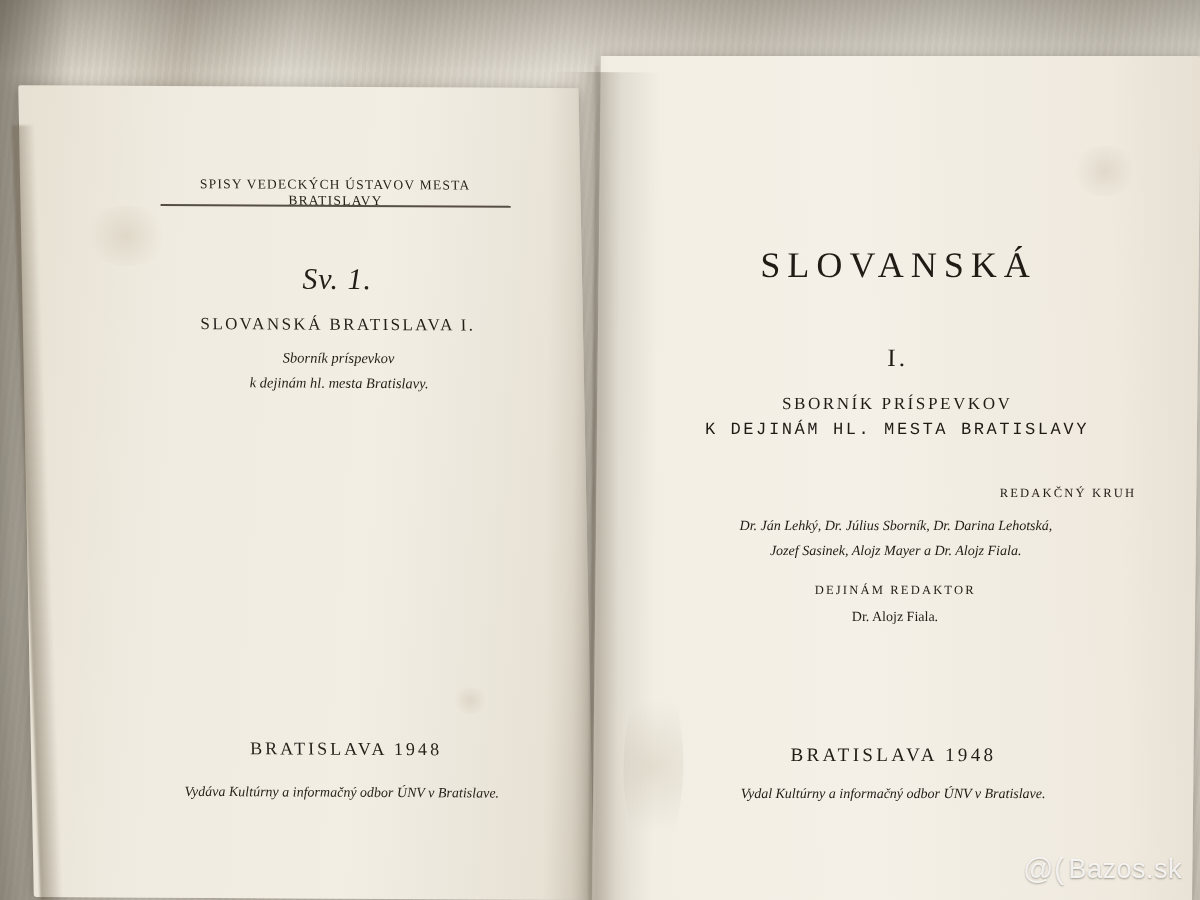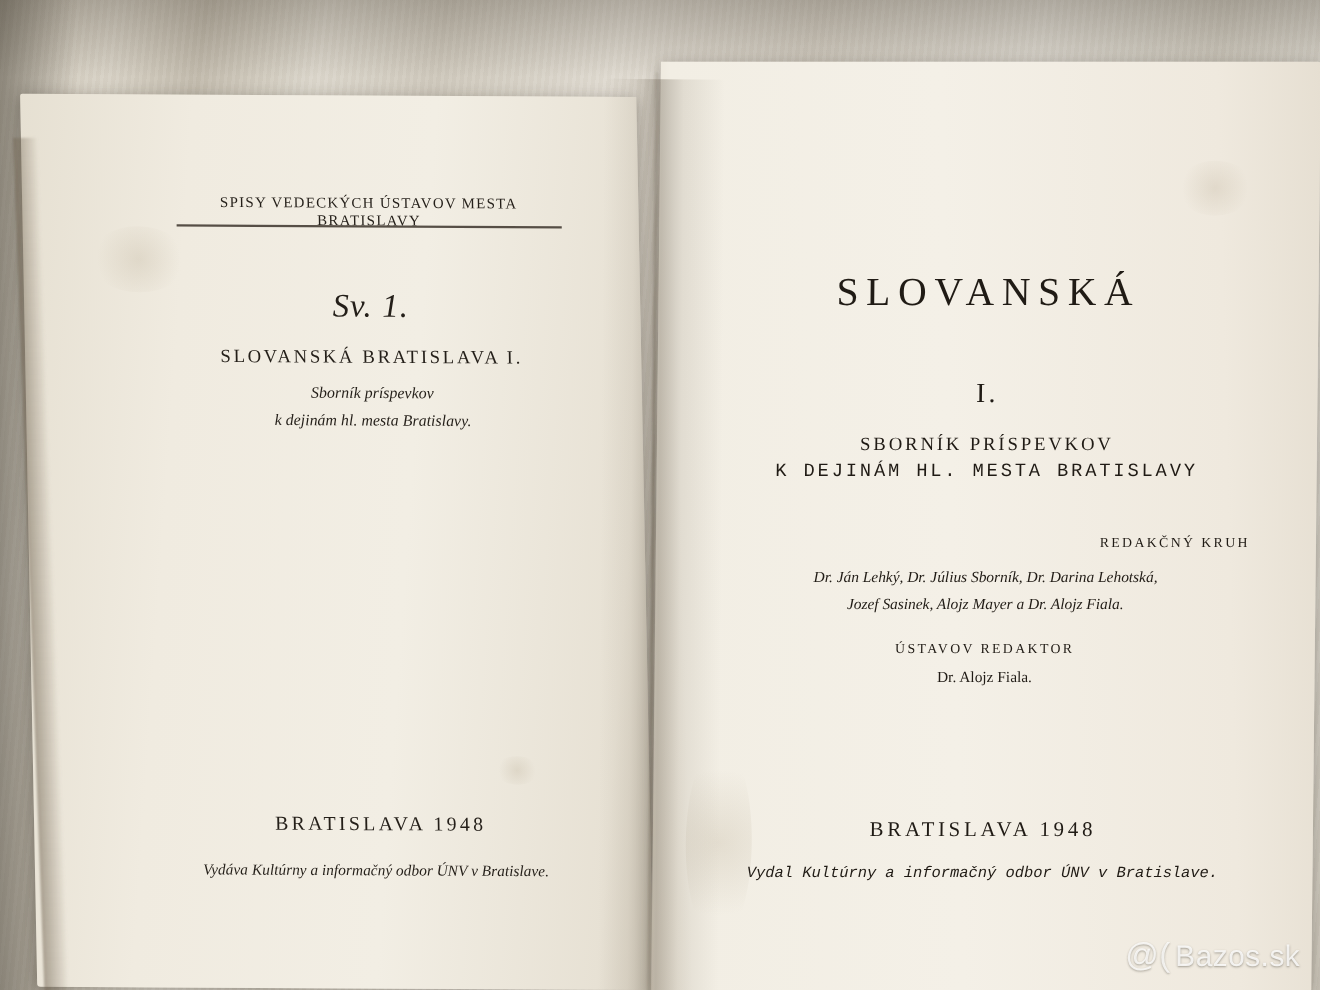--- a/index.html
+++ b/index.html
@@ -296,21 +296,20 @@
     text-align: center;
     font-size: 19px;
     letter-spacing: 3.4px;
   }
   .r-pub {
     position: absolute;
     left: 30px; top: 730px; width: 540px;
     text-align: center;
     font-size: 14px;
     font-style: italic;
-    font-family: Liberation Mono, monospace;
   }
 
   
   .watermark {
     position: absolute;
     right: 18px;
     bottom: 14px;
     font-family: "Liberation Sans", sans-serif;
     font-size: 27px;
     color: rgba(255,255,255,.82);
@@ -363,21 +362,21 @@
         <div class="r-title-1">SLOVANSKÁ</div>
         <div class="r-title-3">I.</div>
 
         <div class="r-sub-1">SBORNÍK PRÍSPEVKOV</div>
         <div class="r-sub-2">K DEJINÁM HL. MESTA BRATISLAVY</div>
 
         <div class="r-ed-head">REDAKČNÝ KRUH</div>
         <div class="r-ed-1">Dr. Ján Lehký, Dr. Július Sborník, Dr. Darina Lehotská,</div>
         <div class="r-ed-2">Jozef Sasinek, Alojz Mayer a Dr. Alojz Fiala.</div>
 
-        <div class="r-exec-head">ÚSTAVOV REDAKTOR</div>
+        <div class="r-exec-head">DEJINÁM REDAKTOR</div>
         <div class="r-exec-name">Dr. Alojz Fiala.</div>
 
         <div class="r-place">BRATISLAVA 1948</div>
         <div class="r-pub">Vydal Kultúrny a informačný odbor ÚNV v Bratislave.</div>
       </div>
     </div>
 
     <div class="gutter"></div>
     <div class="gutter-line"></div>
   </div>

